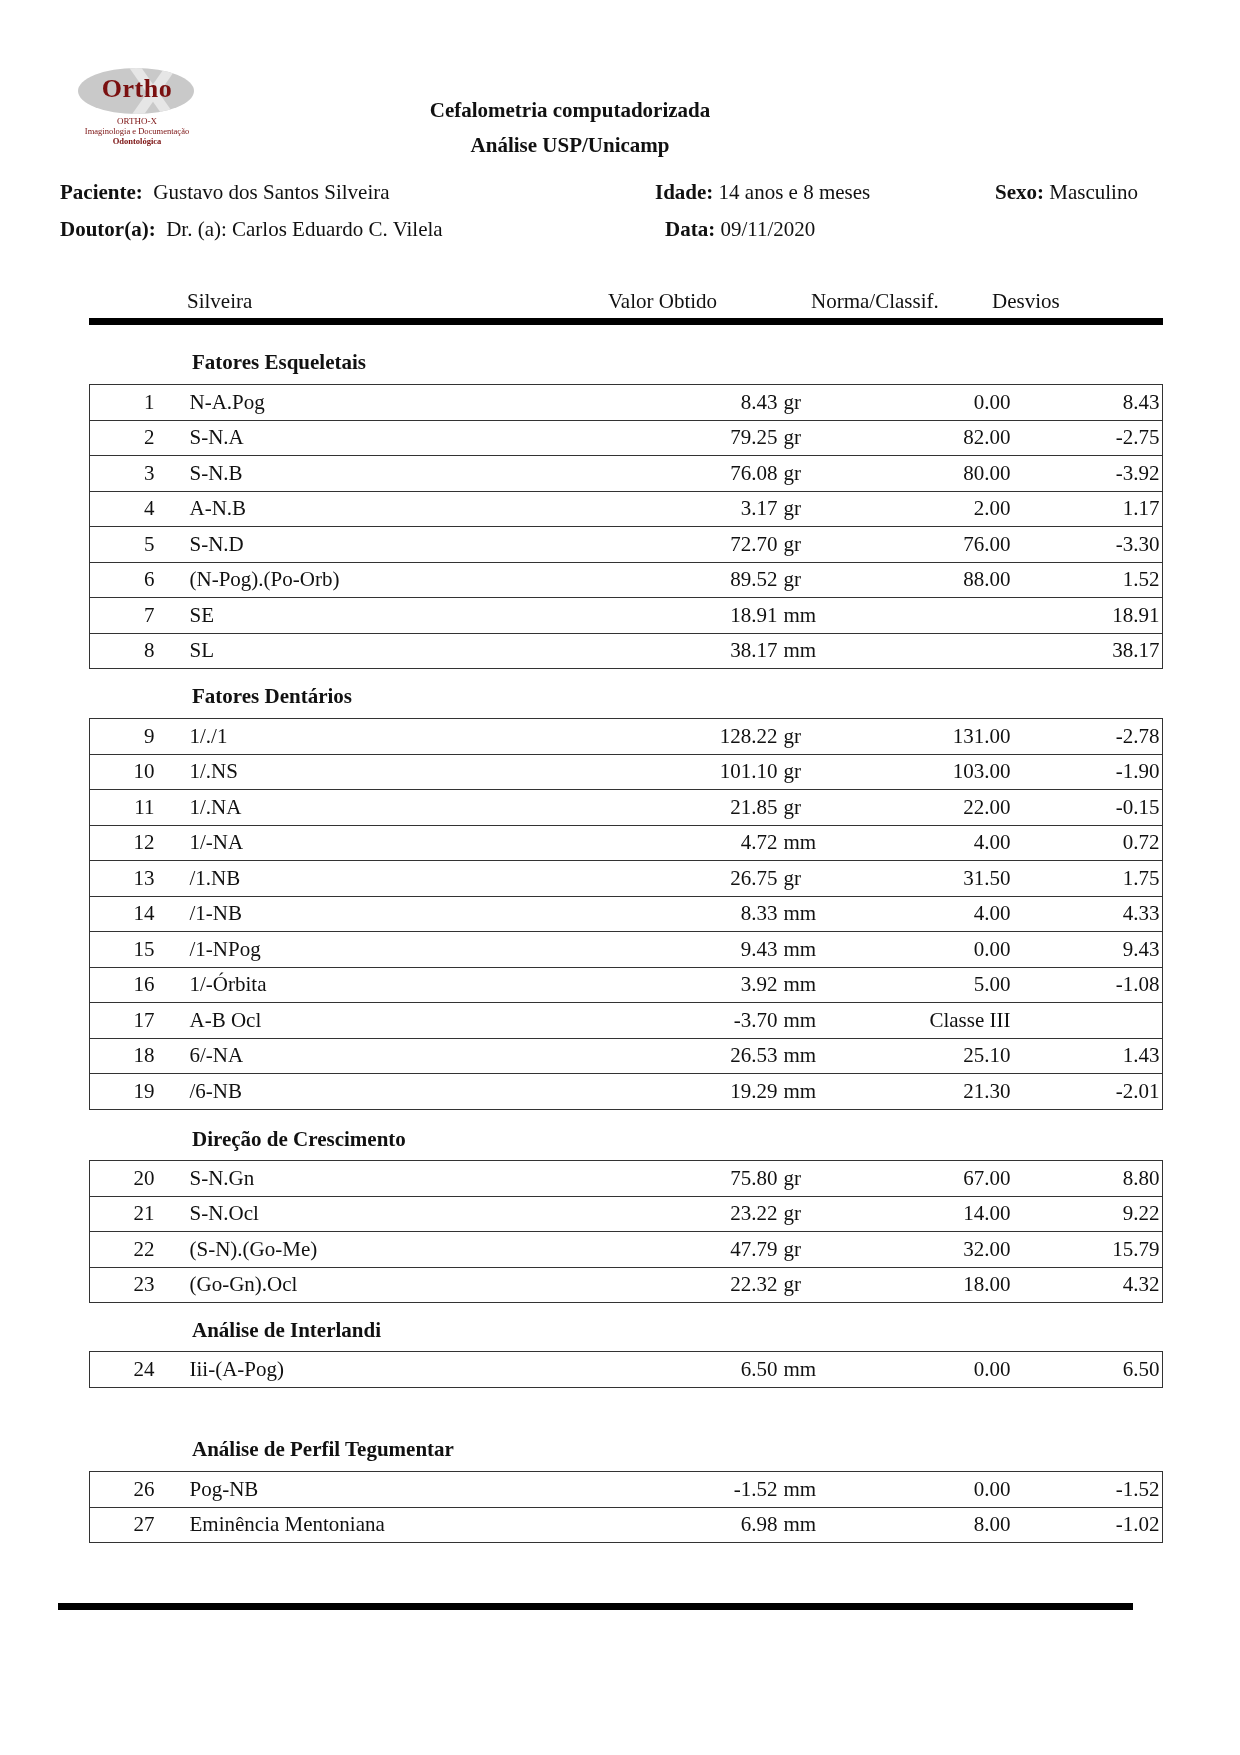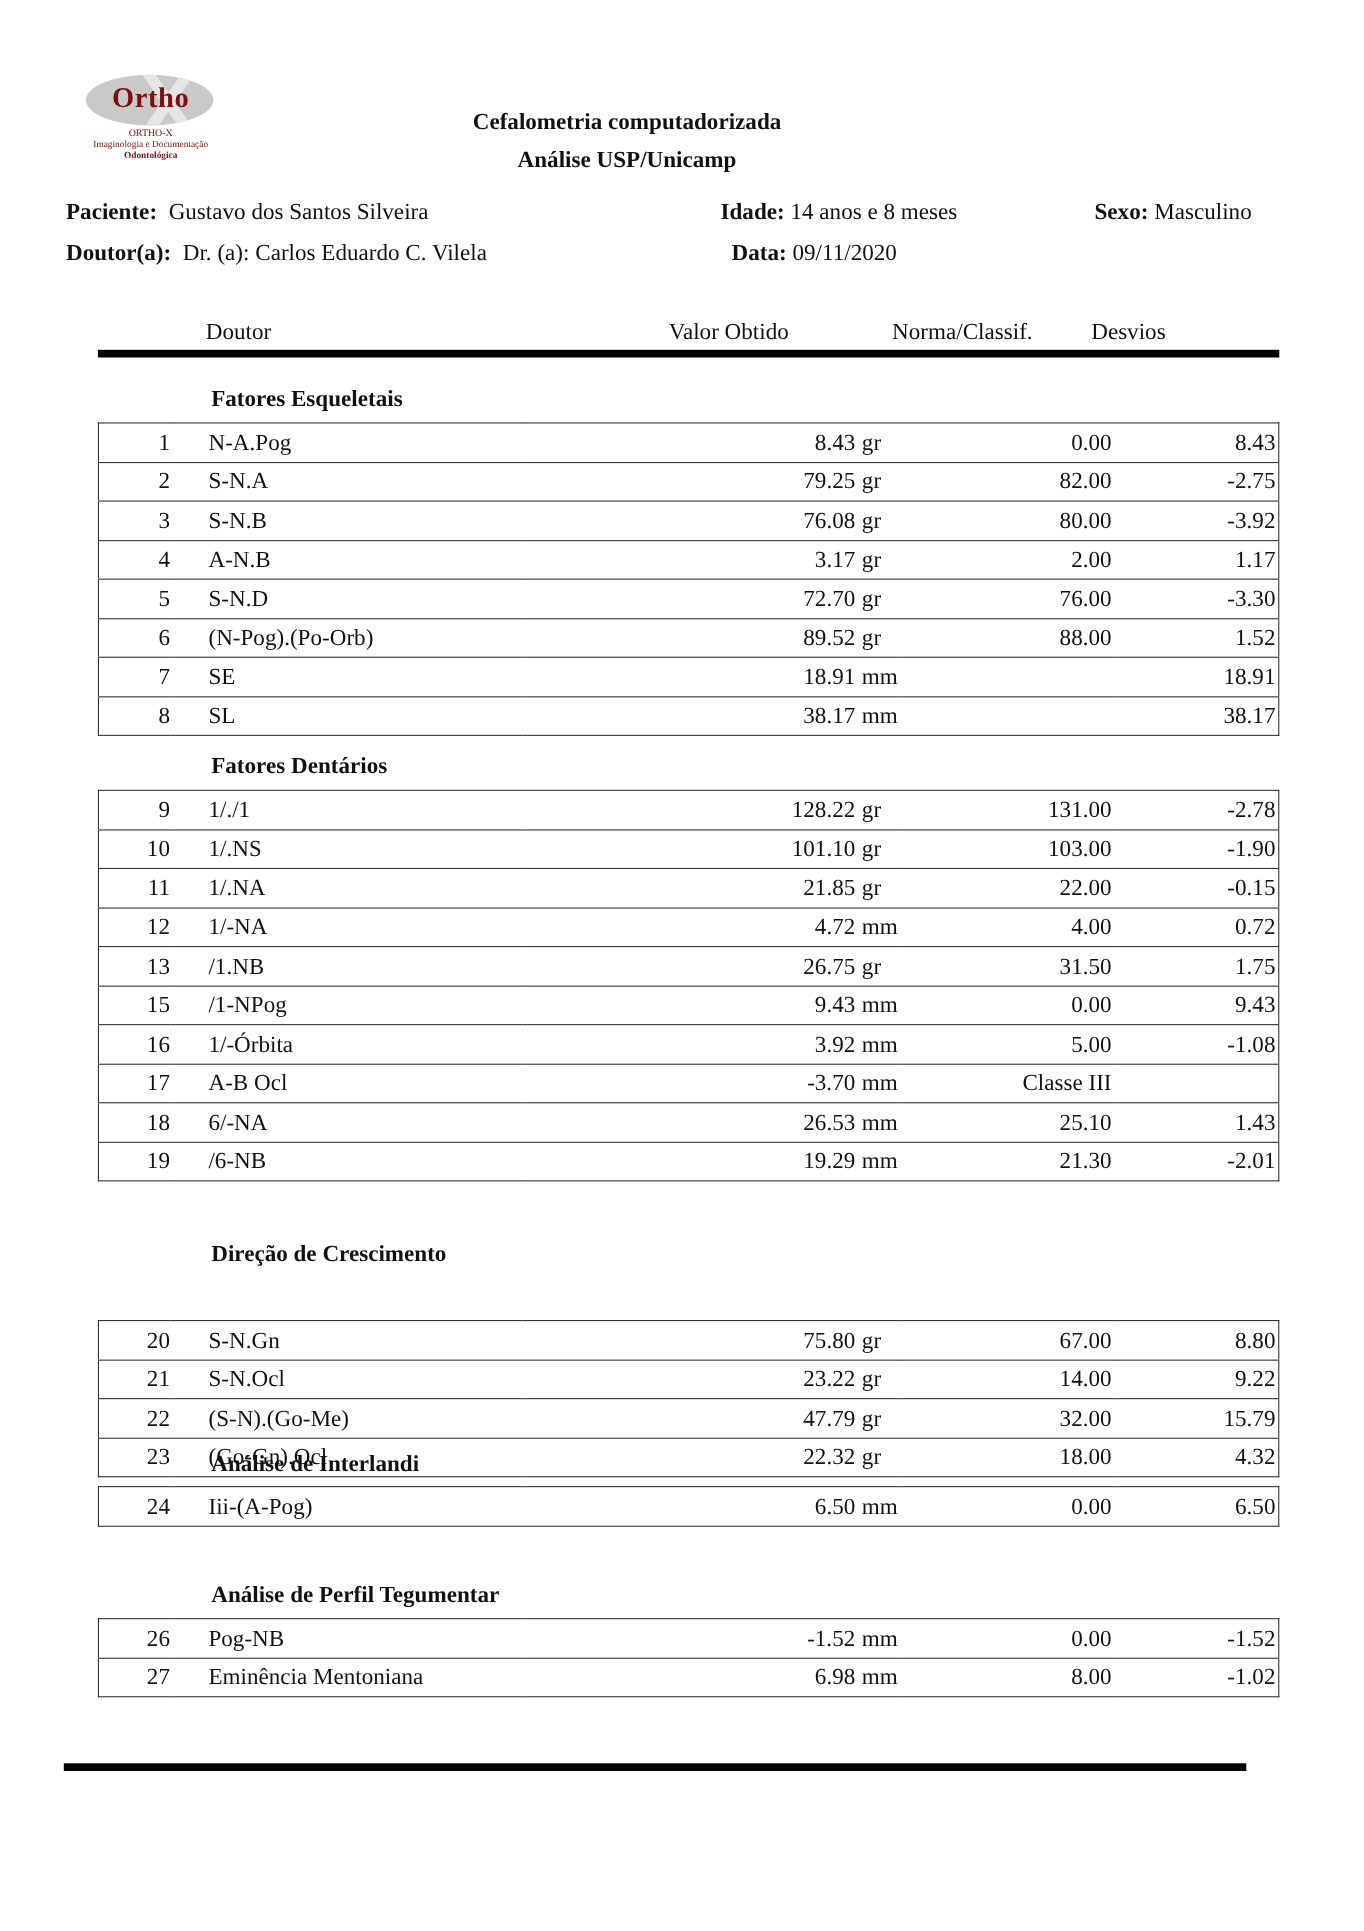--- a/index.html
+++ b/index.html
@@ -72,21 +72,21 @@
 </div>
 <div class="abs info" style="left:60px;top:217px;">
   <b>Doutor(a):</b>&nbsp;
   <span>Dr. (a): Carlos Eduardo C. Vilela</span>
 </div>
 <div class="abs info" style="left:665px;top:217px;">
   <b>Data:</b>
   <span>09/11/2020</span>
 </div>
 
-<div class="abs colhead" style="left:187px;">Doutor</div>
+<div class="abs colhead" style="left:187px;">Silveira</div>
 <div class="abs colhead" style="left:608px;">Valor Obtido</div>
 <div class="abs colhead" style="left:811px;">Norma/Classif.</div>
 <div class="abs colhead" style="left:992px;">Desvios</div>
 <div class="abs header-rule"></div>
 
 <div id="sections">
     <div class="abs section-title" style="top: 350px;">Fatores Esqueletais</div>
     <table class="grid" style="top: 384px;">
       <tbody>
         <tr>
@@ -192,20 +192,28 @@
         </tr>
         <tr>
           <td class="c-num"><span>13</span></td>
           <td class="c-name">/1.NB</td>
           <td class="c-val"><span class="n">26.75</span><span class="u">gr</span></td>
           <td class="c-norm">31.50</td>
           <td class="c-dev">1.75</td>
           <td class="c-pad"></td>
         </tr>
         <tr>
+          <td class="c-num"><span>14</span></td>
+          <td class="c-name">/1-NB</td>
+          <td class="c-val"><span class="n">8.33</span><span class="u">mm</span></td>
+          <td class="c-norm">4.00</td>
+          <td class="c-dev">4.33</td>
+          <td class="c-pad"></td>
+        </tr>
+        <tr>
           <td class="c-num"><span>15</span></td>
           <td class="c-name">/1-NPog</td>
           <td class="c-val"><span class="n">9.43</span><span class="u">mm</span></td>
           <td class="c-norm">0.00</td>
           <td class="c-dev">9.43</td>
           <td class="c-pad"></td>
         </tr>
         <tr>
           <td class="c-num"><span>16</span></td>
           <td class="c-name">1/-Órbita</td>
@@ -234,21 +242,21 @@
           <td class="c-num"><span>19</span></td>
           <td class="c-name">/6-NB</td>
           <td class="c-val"><span class="n">19.29</span><span class="u">mm</span></td>
           <td class="c-norm">21.30</td>
           <td class="c-dev">-2.01</td>
           <td class="c-pad"></td>
         </tr>
       </tbody>
     </table>
     <div class="abs section-title" style="top: 1127px;">Direção de Crescimento</div>
-    <table class="grid" style="top: 1200px; border-radius: 20px;">
+    <table class="grid" style="top: 1160px; border-radius: 20px;">
       <tbody>
         <tr>
           <td class="c-num"><span>20</span></td>
           <td class="c-name">S-N.Gn</td>
           <td class="c-val"><span class="n">75.80</span><span class="u">gr</span></td>
           <td class="c-norm">67.00</td>
           <td class="c-dev">8.80</td>
           <td class="c-pad"></td>
         </tr>
         <tr>

